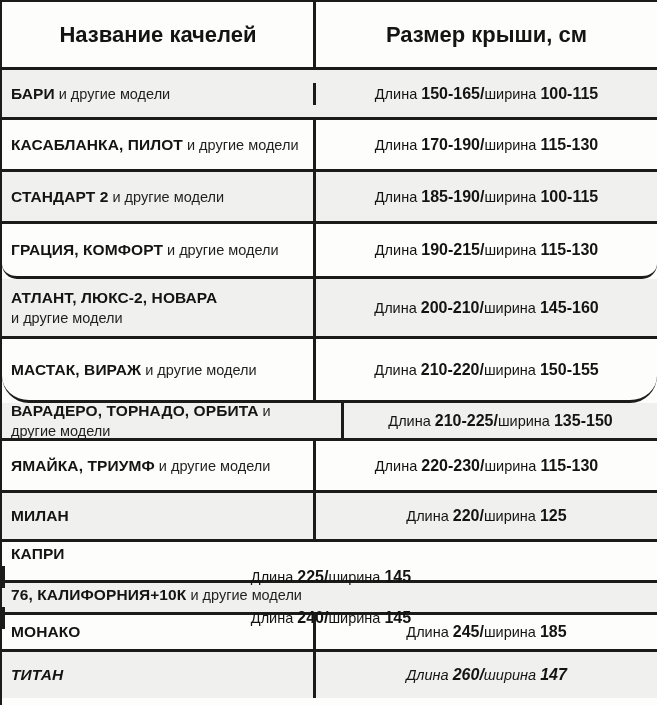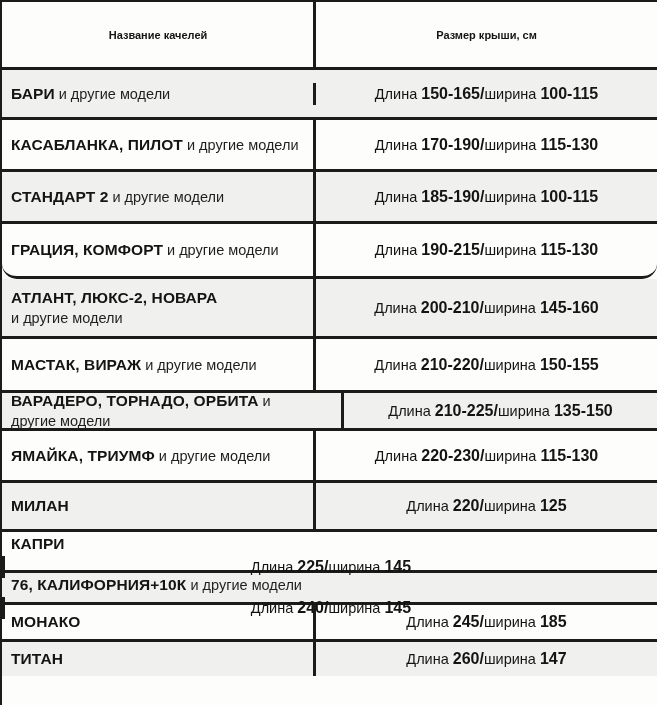--- a/index.html
+++ b/index.html
@@ -41,21 +41,21 @@
   .size-cell {
     flex: 1;
     border-left: 3px solid #1b1b1b;
     justify-content: center;
     text-align: center;
     padding: 2px 6px;
   }
   .header-row {
     height: 68px;
     font-weight: bold;
-    font-size: 11px;
+    font-size: 22px;
   }
   .header-row .name-cell,
   .header-row .size-cell {
     justify-content: center;
     text-align: center;
   }
   .name-text { display: inline; }
   .models {
     font-weight: bold;
     font-size: 15.5px;
@@ -131,21 +131,21 @@
 
   <div class="row shaded" style="height: 60px;">
     <div class="cell name-cell">
       <span class="name-text"><span class="models">АТЛАНТ, ЛЮКС-2, НОВАРА</span><span class="suffix newline">и другие модели</span></span>
     </div>
     <div class="cell size-cell">
       <span class="size-text" style="white-space: nowrap;"><span class="lbl">Длина</span> <span class="val">200-210</span><span class="slash">/</span><span class="lbl">ширина</span> <span class="val">145-160</span></span>
     </div>
   </div>
 
-  <div class="row" style="height: 54px;">
+  <div class="row" style="height: 64px; border-radius: 27px;">
     <div class="cell name-cell">
       <span class="name-text"><span class="models">МАСТАК, ВИРАЖ</span><span class="suffix"> и другие модели</span></span>
     </div>
     <div class="cell size-cell">
       <span class="size-text"><span class="lbl">Длина</span> <span class="val">210-220</span><span class="slash">/</span><span class="lbl">ширина</span> <span class="val">150-155</span></span>
     </div>
   </div>
 
   <div class="row shaded" style="height: 38px; gap: 28px;">
     <div class="cell name-cell">
@@ -194,21 +194,21 @@
 
   <div class="row" style="height: 37px;">
     <div class="cell name-cell">
       <span class="name-text"><span class="models">МОНАКО</span><span class="suffix"></span></span>
     </div>
     <div class="cell size-cell">
       <span class="size-text"><span class="lbl">Длина</span> <span class="val">245</span><span class="slash">/</span><span class="lbl">ширина</span> <span class="val">185</span></span>
     </div>
   </div>
 
-  <div class="row shaded" style="height: 34px;">
+  <div class="row shaded" style="height: 46px; font-style: italic;">
     <div class="cell name-cell">
       <span class="name-text"><span class="models">ТИТАН</span><span class="suffix"></span></span>
     </div>
     <div class="cell size-cell">
       <span class="size-text"><span class="lbl">Длина</span> <span class="val">260</span><span class="slash">/</span><span class="lbl">ширина</span> <span class="val">147</span></span>
     </div>
   </div>
 </div>
 </div>
 

